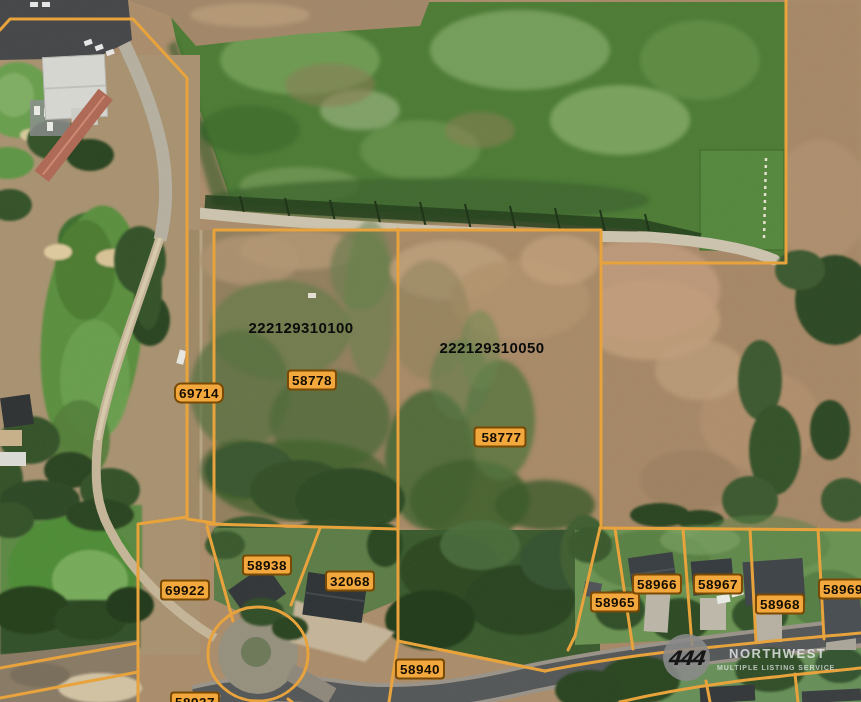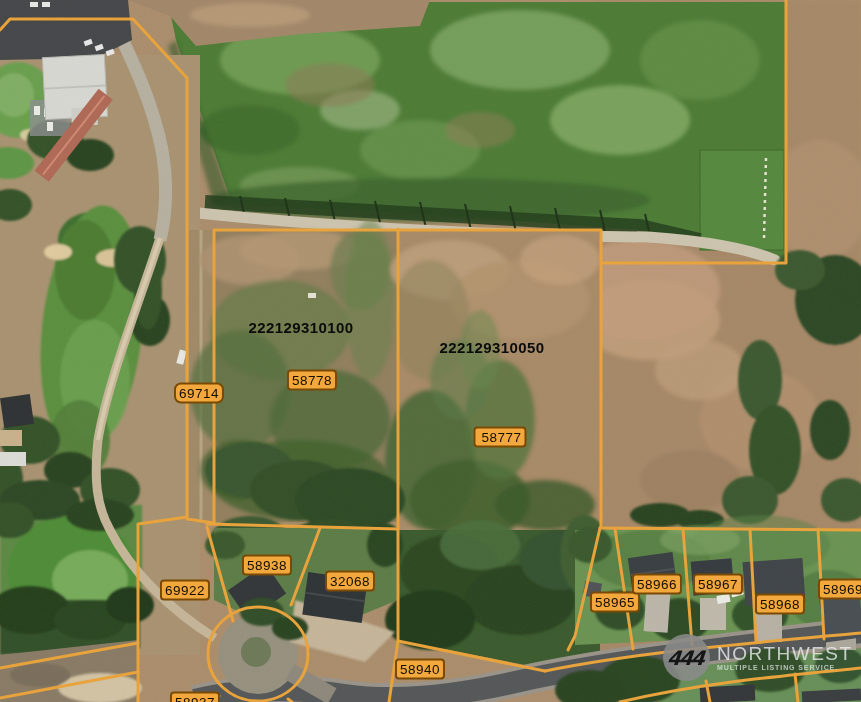--- a/index.html
+++ b/index.html
@@ -9,41 +9,41 @@
     background:#c2410c;
   }
   .stage svg{position:absolute;left:0;top:0;display:block;}
   .labels-layer{position:absolute;left:0;top:0;width:100%;height:100%;}
   .lot-label{
     position:absolute;transform:translate(-50%,-50%);
     background:var(--label-bg,#F2A83D);
     color:var(--label-text,#140D00);
     border:2px solid var(--label-border,#7A4A05);
     border-radius:4px;padding:0 3px;line-height:17px;
-    font-weight:normal;font-size:13.5px;letter-spacing:.5px;white-space:nowrap;
+    font-weight:bold;font-size:13.5px;letter-spacing:.5px;white-space:nowrap;
   }
   .parcel-id{
     position:absolute;transform:translate(-50%,-50%);
     color:#0B0B0B;font-weight:bold;font-size:15px;letter-spacing:.4px;white-space:nowrap;
   }
   .watermark{
     position:absolute;left:663px;top:634px;display:flex;align-items:center;gap:7px;
   }
   .wm-circle{
     width:47px;height:47px;border-radius:50%;
     background:rgba(138,138,138,.88);
     display:flex;align-items:center;justify-content:center;flex:0 0 auto;
   }
   .wm-glyph{
     font-family:"DejaVu Sans",sans-serif;font-style:italic;font-weight:bold;
     font-size:20px;color:#161616;letter-spacing:-2px;transform:skewX(-8deg);
   }
   .wm-name{
-    font-weight:normal;font-size:19px;letter-spacing:1.5px;
-    color:rgba(238,241,243,.78);line-height:18px;
+    font-weight:bold;font-size:13px;letter-spacing:1.5px;
+    color:rgba(238,241,243,.78);line-height:18px;margin-left:12px;
   }
   .wm-tag{
     font-size:7px;letter-spacing:.9px;color:rgba(232,236,238,.72);
     font-weight:bold;margin-top:1px;
   }
 </style>
 </head>
 <body>
 
 <div class="stage">

